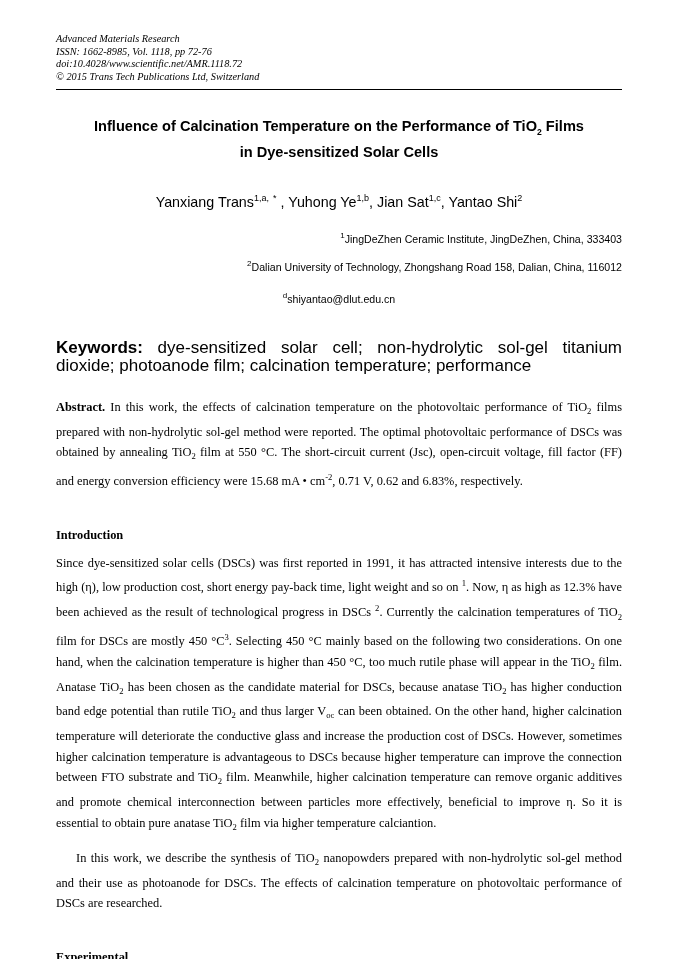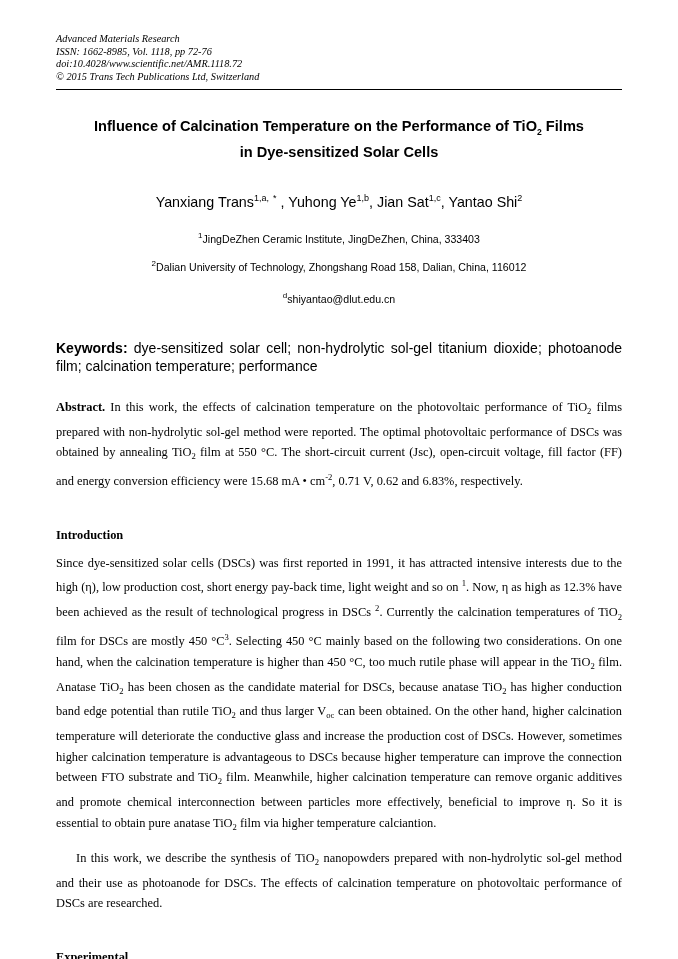--- a/index.html
+++ b/index.html
@@ -64,21 +64,21 @@
   .authors {
     text-align: center;
     font-family: "Liberation Sans", sans-serif;
     font-size: 14.3px;
     margin-top: 26px;
     line-height: 20px;
   }
   .authors sup { font-size: 9px; vertical-align: super; }
 
   .affil {
-    text-align: center;
+    text-align: right;
     font-family: "Liberation Sans", sans-serif;
     font-size: 10.6px;
     line-height: 19px;
     margin-top: 14px;
   }
   .affil div { margin-top: 5px; }
   .affil sup { font-size: 8px; vertical-align: super; }
 
   .emails {
     text-align: center;
@@ -86,21 +86,21 @@
     font-size: 10.6px;
     line-height: 19px;
     margin-top: 10px;
   }
   .emails div { margin-top: 4px; }
   .emails sup { font-size: 8px; vertical-align: super; }
 
   
   .keywords {
     font-family: "Liberation Sans", sans-serif;
-    font-size: 14px;
+    font-size: 17px;
     line-height: 18px;
     margin-top: 30px;
     text-align: justify;
   }
   .keywords b { font-weight: bold; }
 
   
   .abstract {
     font-size: 12.4px;
     line-height: 20.5px;

